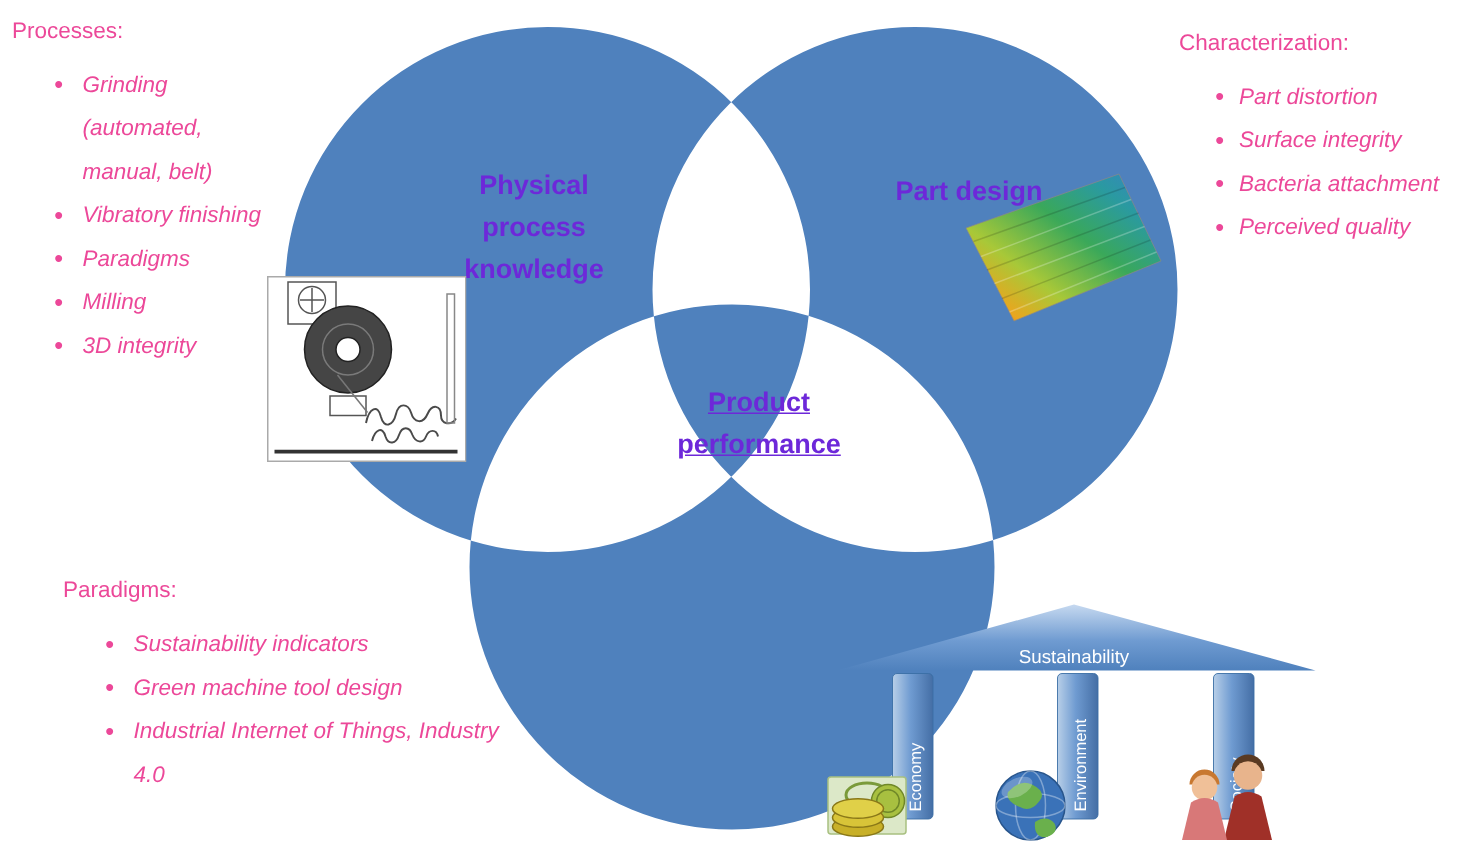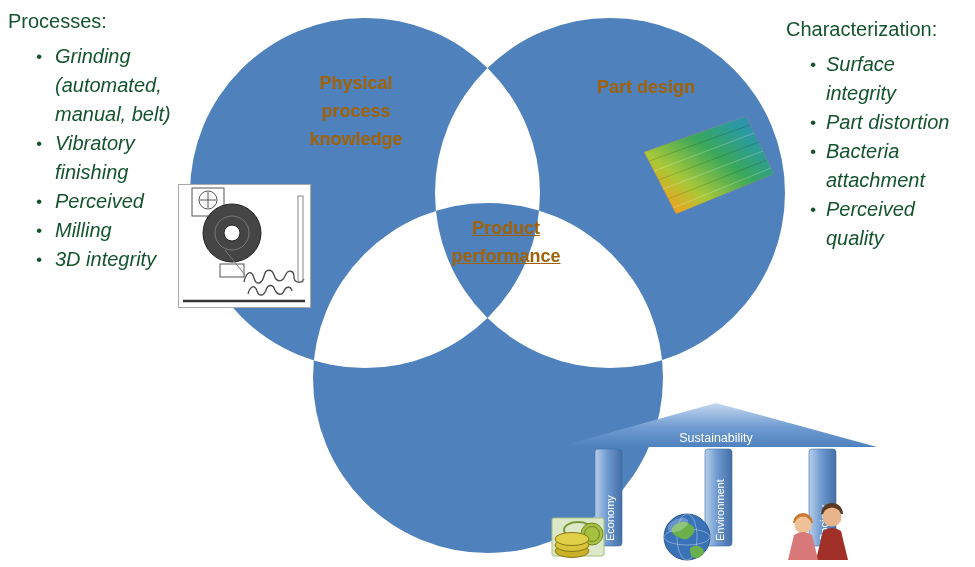--- a/index.html
+++ b/index.html
@@ -1,27 +1,27 @@
 <!DOCTYPE html>
 <html><head>
 <meta charset="utf-8">
 <style>
   html,body{margin:0;padding:0;}
   body{font-family:"Liberation Sans",sans-serif;background:#fff;}
   #canvas{position:relative;width:975px;height:567px;background:#fff;overflow:hidden;}
   #canvas > svg{position:absolute;}
   #venn{left:0;top:0;}
 
-  .venn-label{position:absolute;color:#a16207;font-weight:700;font-size:18px;line-height:28px;text-align:center;}
+  .venn-label{position:absolute;color:#6d28d9;font-weight:700;font-size:18px;line-height:28px;text-align:center;margin-top:40px;}
   #lbl-physical{left:297px;top:69px;width:118px;}
   #lbl-part-quality{left:578px;top:73px;width:136px;}
   #lbl-product{left:440px;top:214px;width:132px;text-decoration:underline;}
   #lbl-sustainable{left:410px;top:413px;width:158px;}
 
-  .text-block{position:absolute;color:#14532d;font-size:20px;}
+  .text-block{position:absolute;color:#ec4899;font-size:15px;}
   .block-heading{line-height:26px;margin-bottom:8px;}
   .text-block ul{list-style:none;margin:0;padding:0 0 0 20px;}
   .text-block li{position:relative;padding-left:27px;line-height:29px;font-style:italic;}
   .text-block li::before{content:"\2022";position:absolute;left:8px;top:0;font-size:17px;}
   #blk-processes{left:8px;top:8px;width:176px;}
   #blk-characterization{left:786px;top:16px;width:178px;}
   #blk-characterization ul{padding-left:16px;}
   #blk-characterization li{padding-left:24px;}
   #blk-paradigms{left:42px;top:381px;width:300px;}
 
@@ -43,36 +43,44 @@
 
   <div class="venn-label" id="lbl-physical">Physical process knowledge</div>
   <div class="venn-label" id="lbl-part-quality">Part design</div>
   <div class="venn-label" id="lbl-product">Product performance</div>
 
   <div class="text-block" id="blk-processes">
     <div class="block-heading">Processes:</div>
     <ul>
       <li>Grinding (automated, manual, belt)</li>
       <li>Vibratory finishing</li>
-      <li>Perceived</li>
+      <li>Paradigms</li>
       <li>Milling</li>
       <li>3D integrity</li>
     </ul>
   </div>
 
   <div class="text-block" id="blk-characterization">
     <div class="block-heading">Characterization:</div>
     <ul>
+      <li>Part distortion</li>
       <li>Surface integrity</li>
-      <li>Part distortion</li>
       <li>Bacteria attachment</li>
       <li>Perceived quality</li>
     </ul>
   </div>
 
+  <div class="text-block" id="blk-paradigms">
+    <div class="block-heading">Paradigms:</div>
+    <ul>
+      <li>Sustainability indicators</li>
+      <li>Green machine tool design</li>
+      <li>Industrial Internet of Things, Industry 4.0</li>
+    </ul>
+  </div>
 
   <svg id="grinding" width="133" height="124" viewBox="0 0 133 124">
     <rect x="0.5" y="0.5" width="132" height="123" fill="#ffffff" stroke="#aaaaaa"></rect>
     <g>
       <rect x="14" y="4" width="32" height="28" fill="#ffffff" stroke="#555555"></rect>
       <circle cx="30" cy="16" r="9" fill="#ffffff" stroke="#555555"></circle>
       <line x1="30" y1="8" x2="30" y2="24" stroke="#555555"></line>
       <line x1="22" y1="16" x2="38" y2="16" stroke="#555555"></line>
     </g>
     <g>

